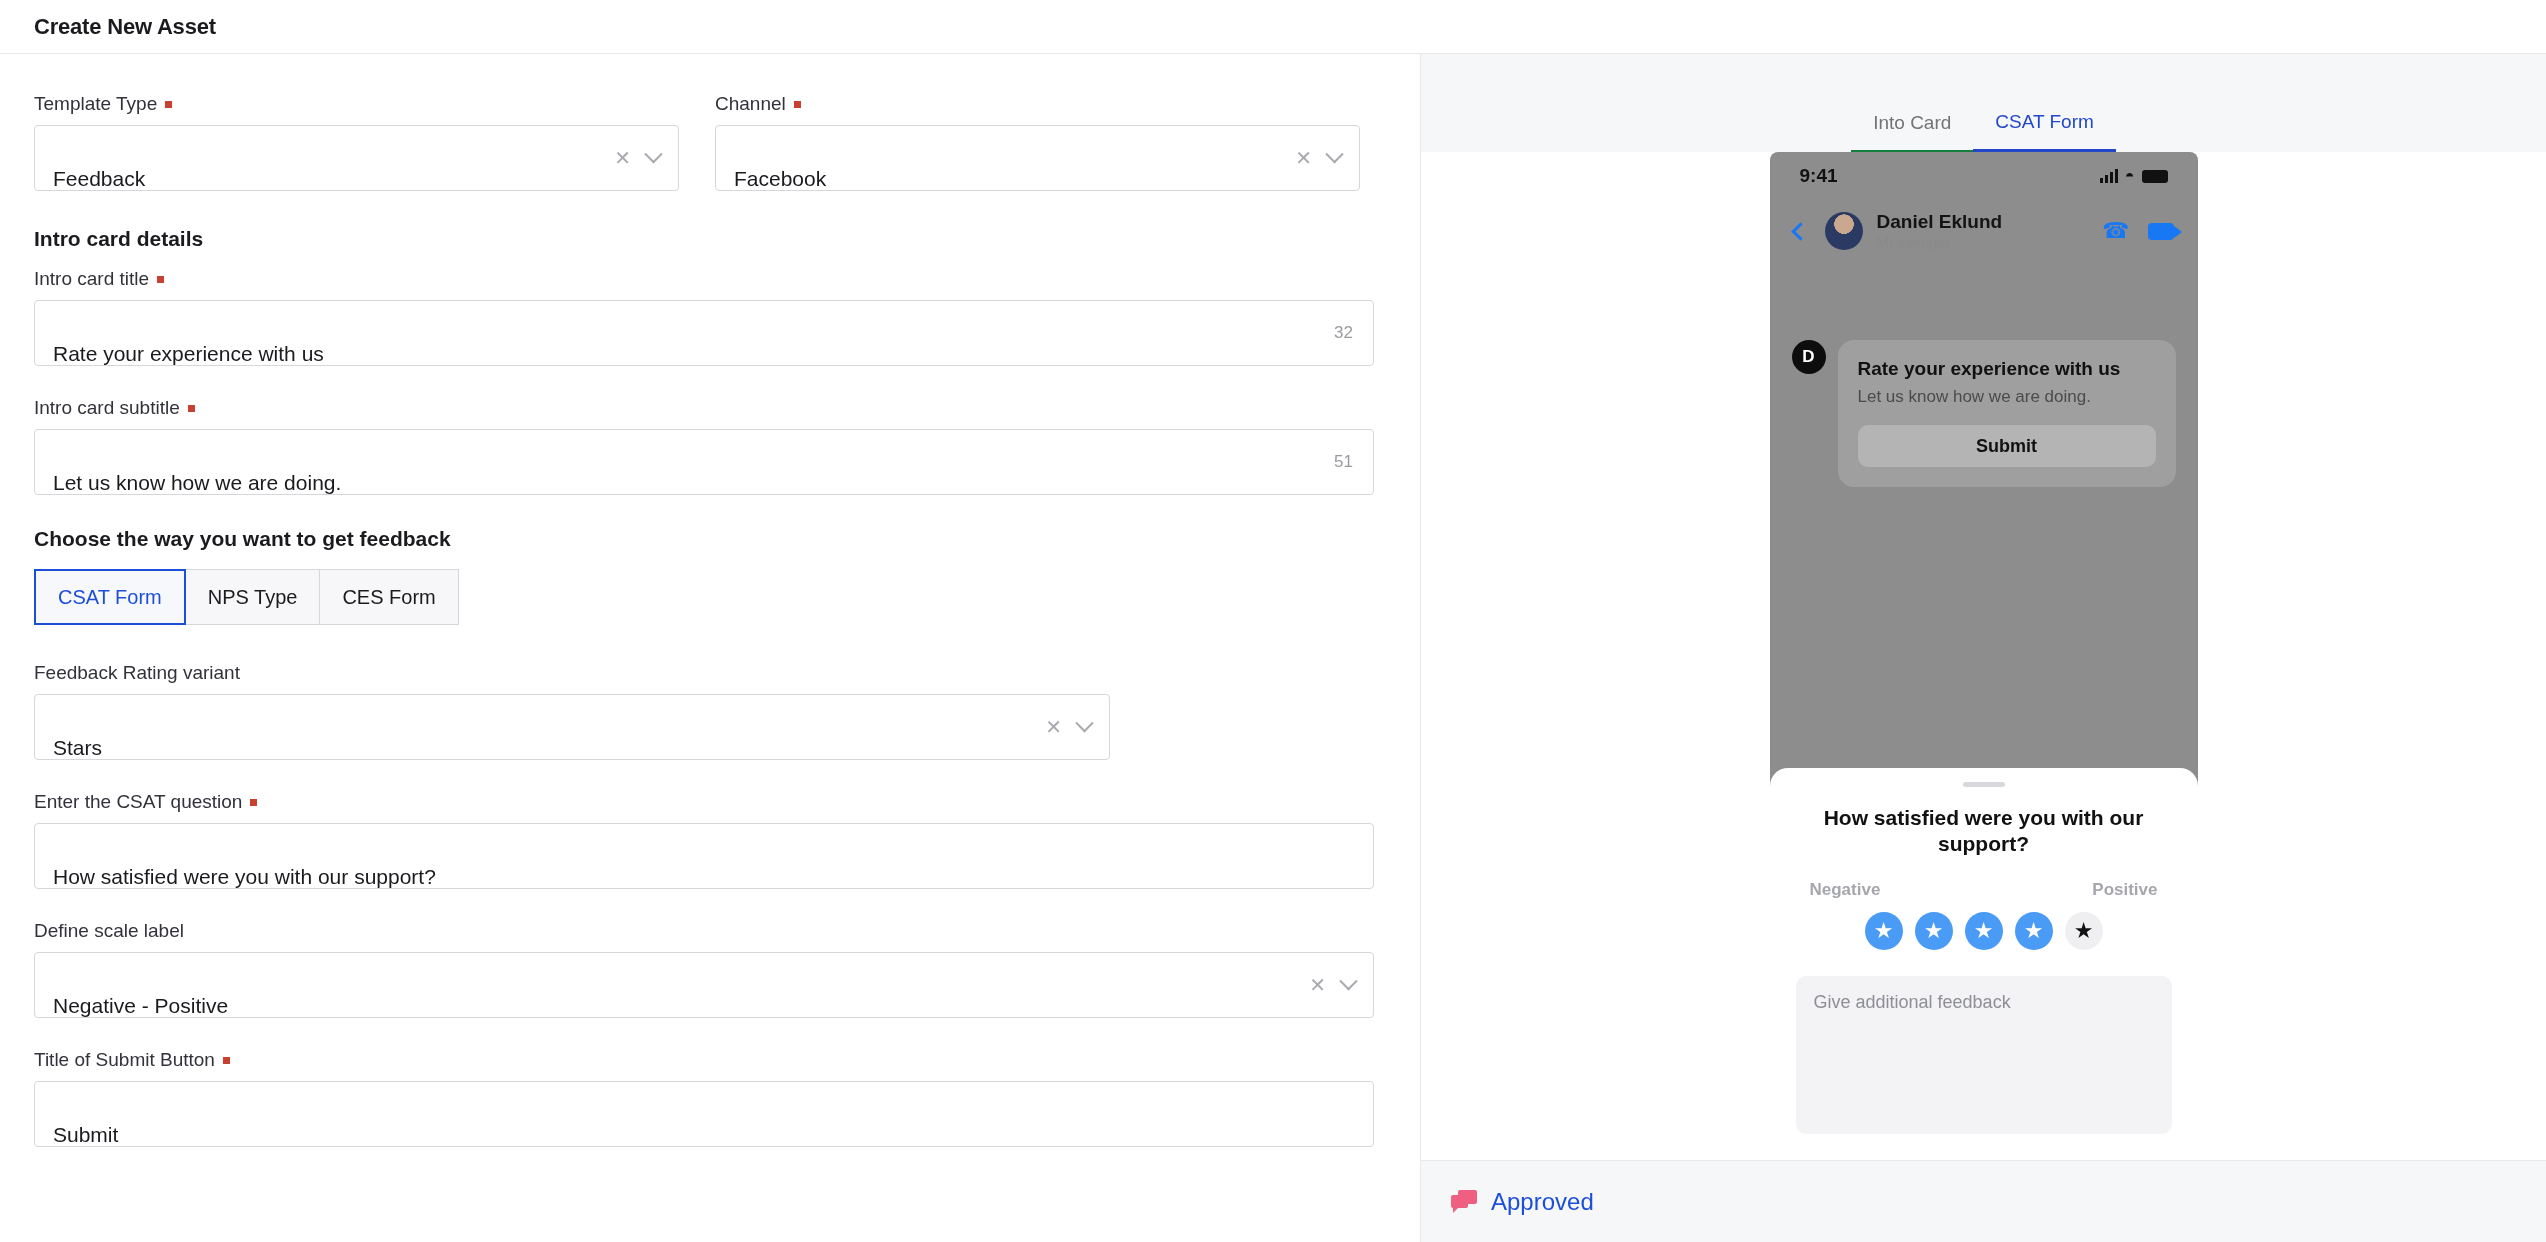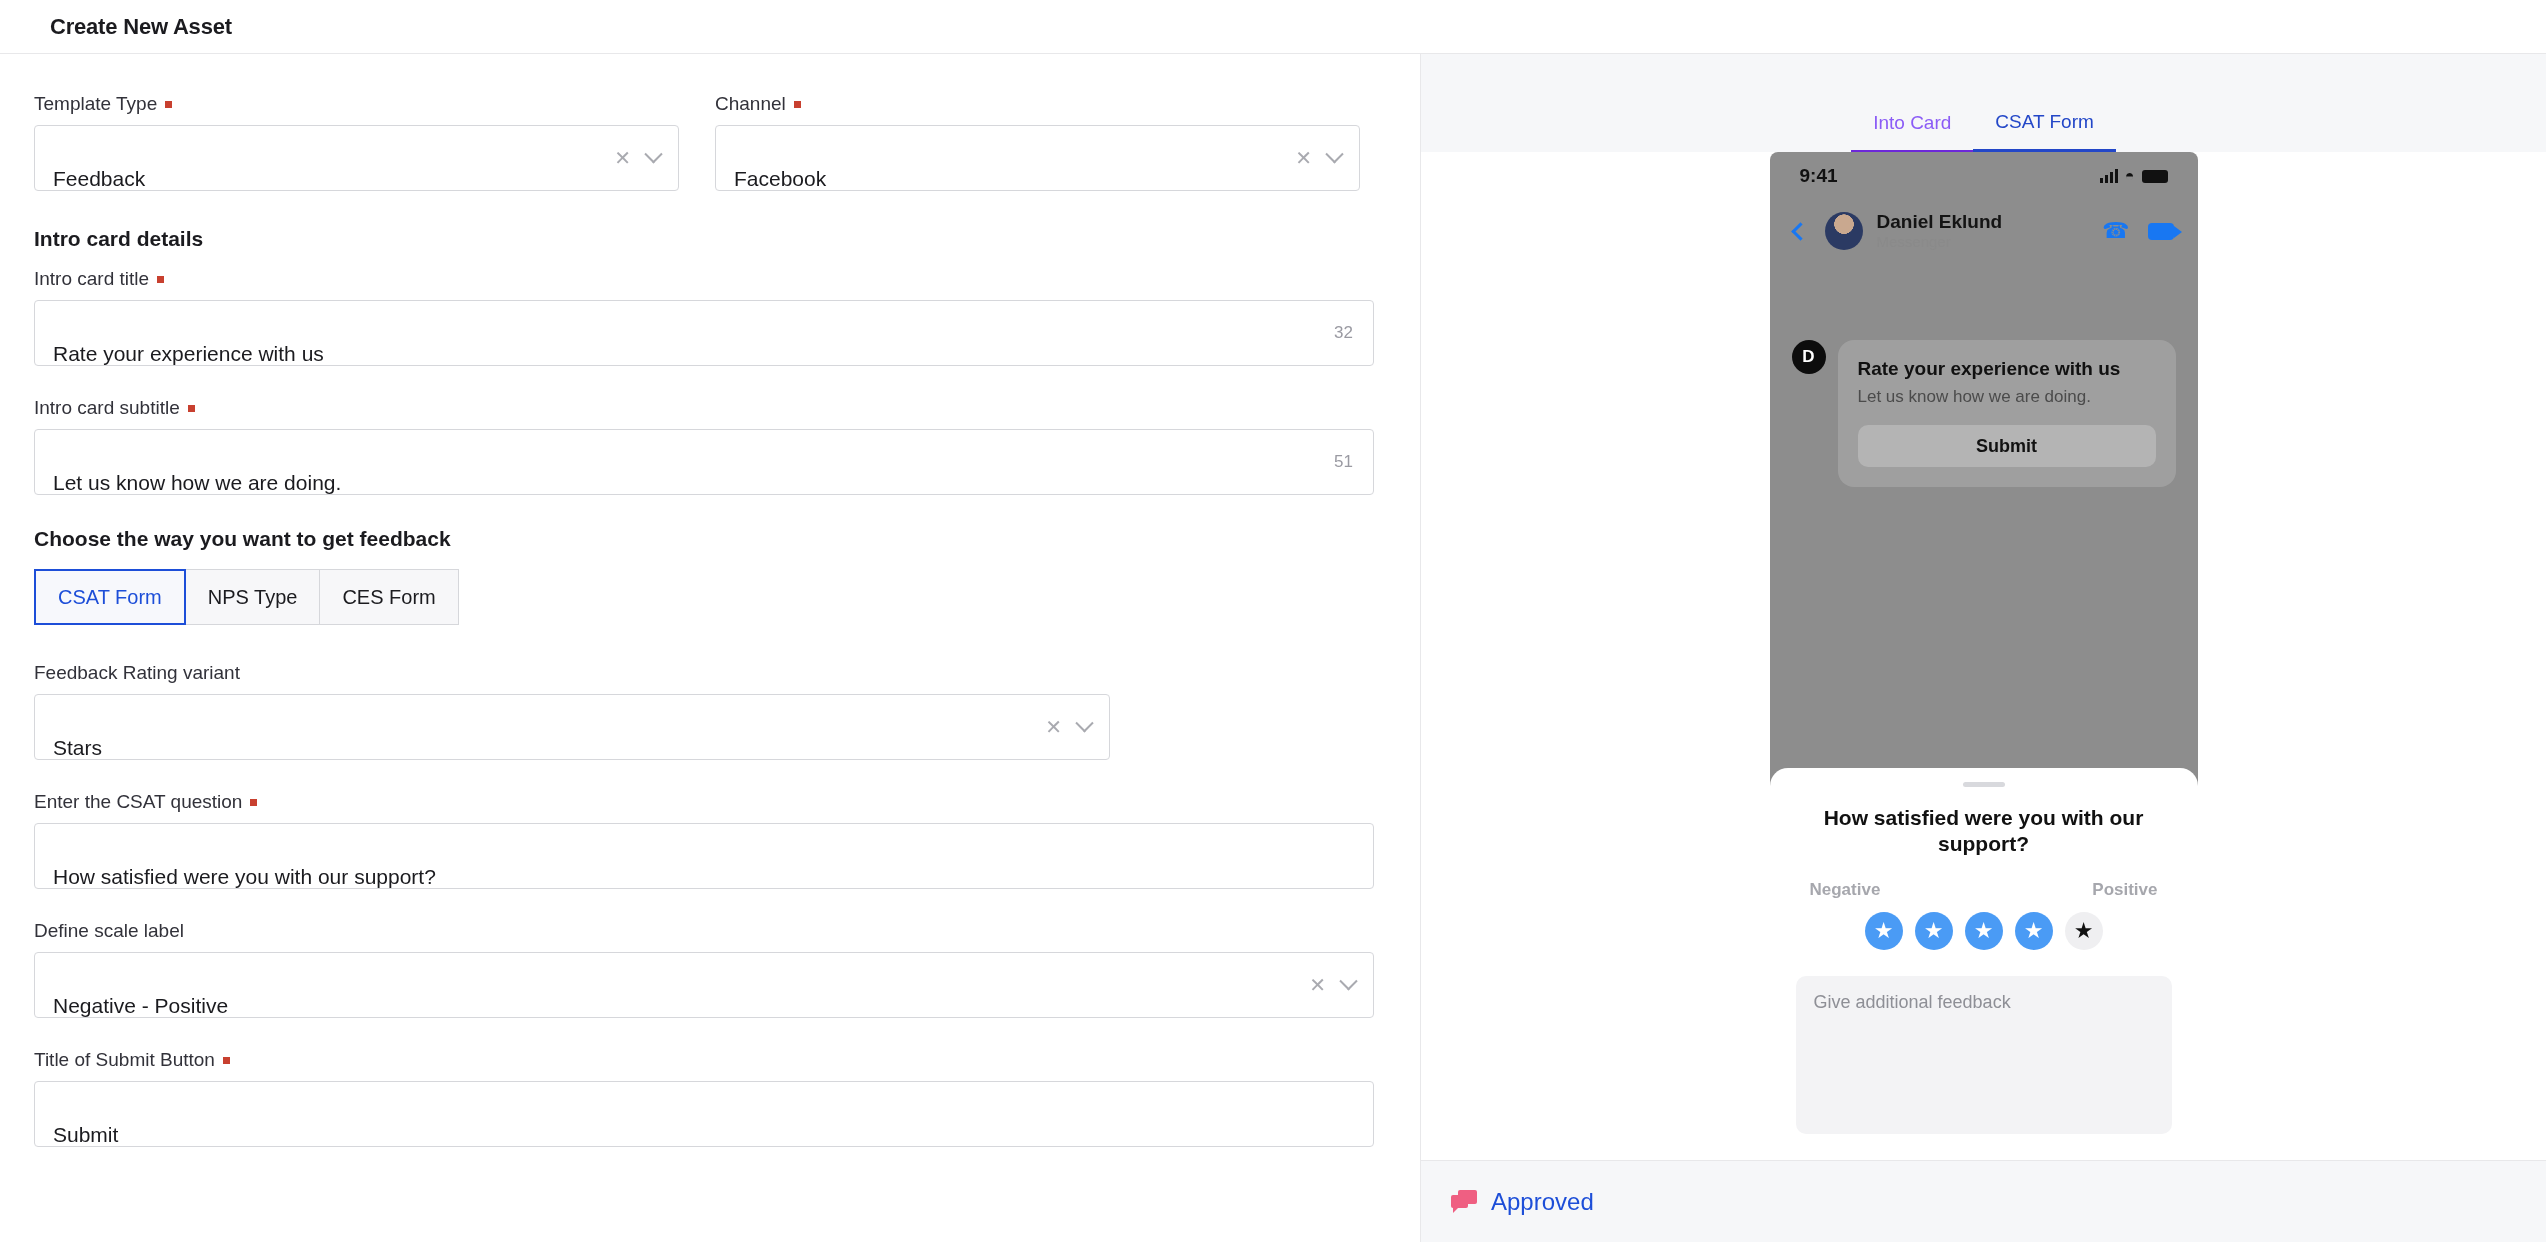--- a/index.html
+++ b/index.html
@@ -10,21 +10,21 @@
     background: #ffffff;
     overflow: hidden;
   }
 
   
   .page-header {
     height: 54px;
     background: #ffffff;
     display: flex;
     align-items: center;
-    padding-left: 50px;
+    padding-left: 34px;
     border-bottom: 1px solid #e8e8ea;
   }
   .page-header .title {
     font-size: 22px;
     font-weight: bold;
     color: #1b1b1f;
     letter-spacing: -0.2px;
   }
 
   
@@ -143,22 +143,22 @@
   .preview-tabs {
     height: 98px;
     display: flex;
     align-items: flex-end;
     justify-content: center;
     gap: 0;
   }
   .ptab {
     font-size: 19px;
     padding: 0 22px 16px 22px;
-    color: #8b5cf6;
-    border-bottom: 2px solid #6d28d9;
+    color: #737373;
+    border-bottom: 2px solid #15803d;
   }
   .ptab.active {
     color: #2347c8;
     border-bottom: 3px solid #2347c8;
     font-weight: 500;
   }
   .preview-canvas {
     flex: 1;
     background: #ffffff;
     margin: 0;

